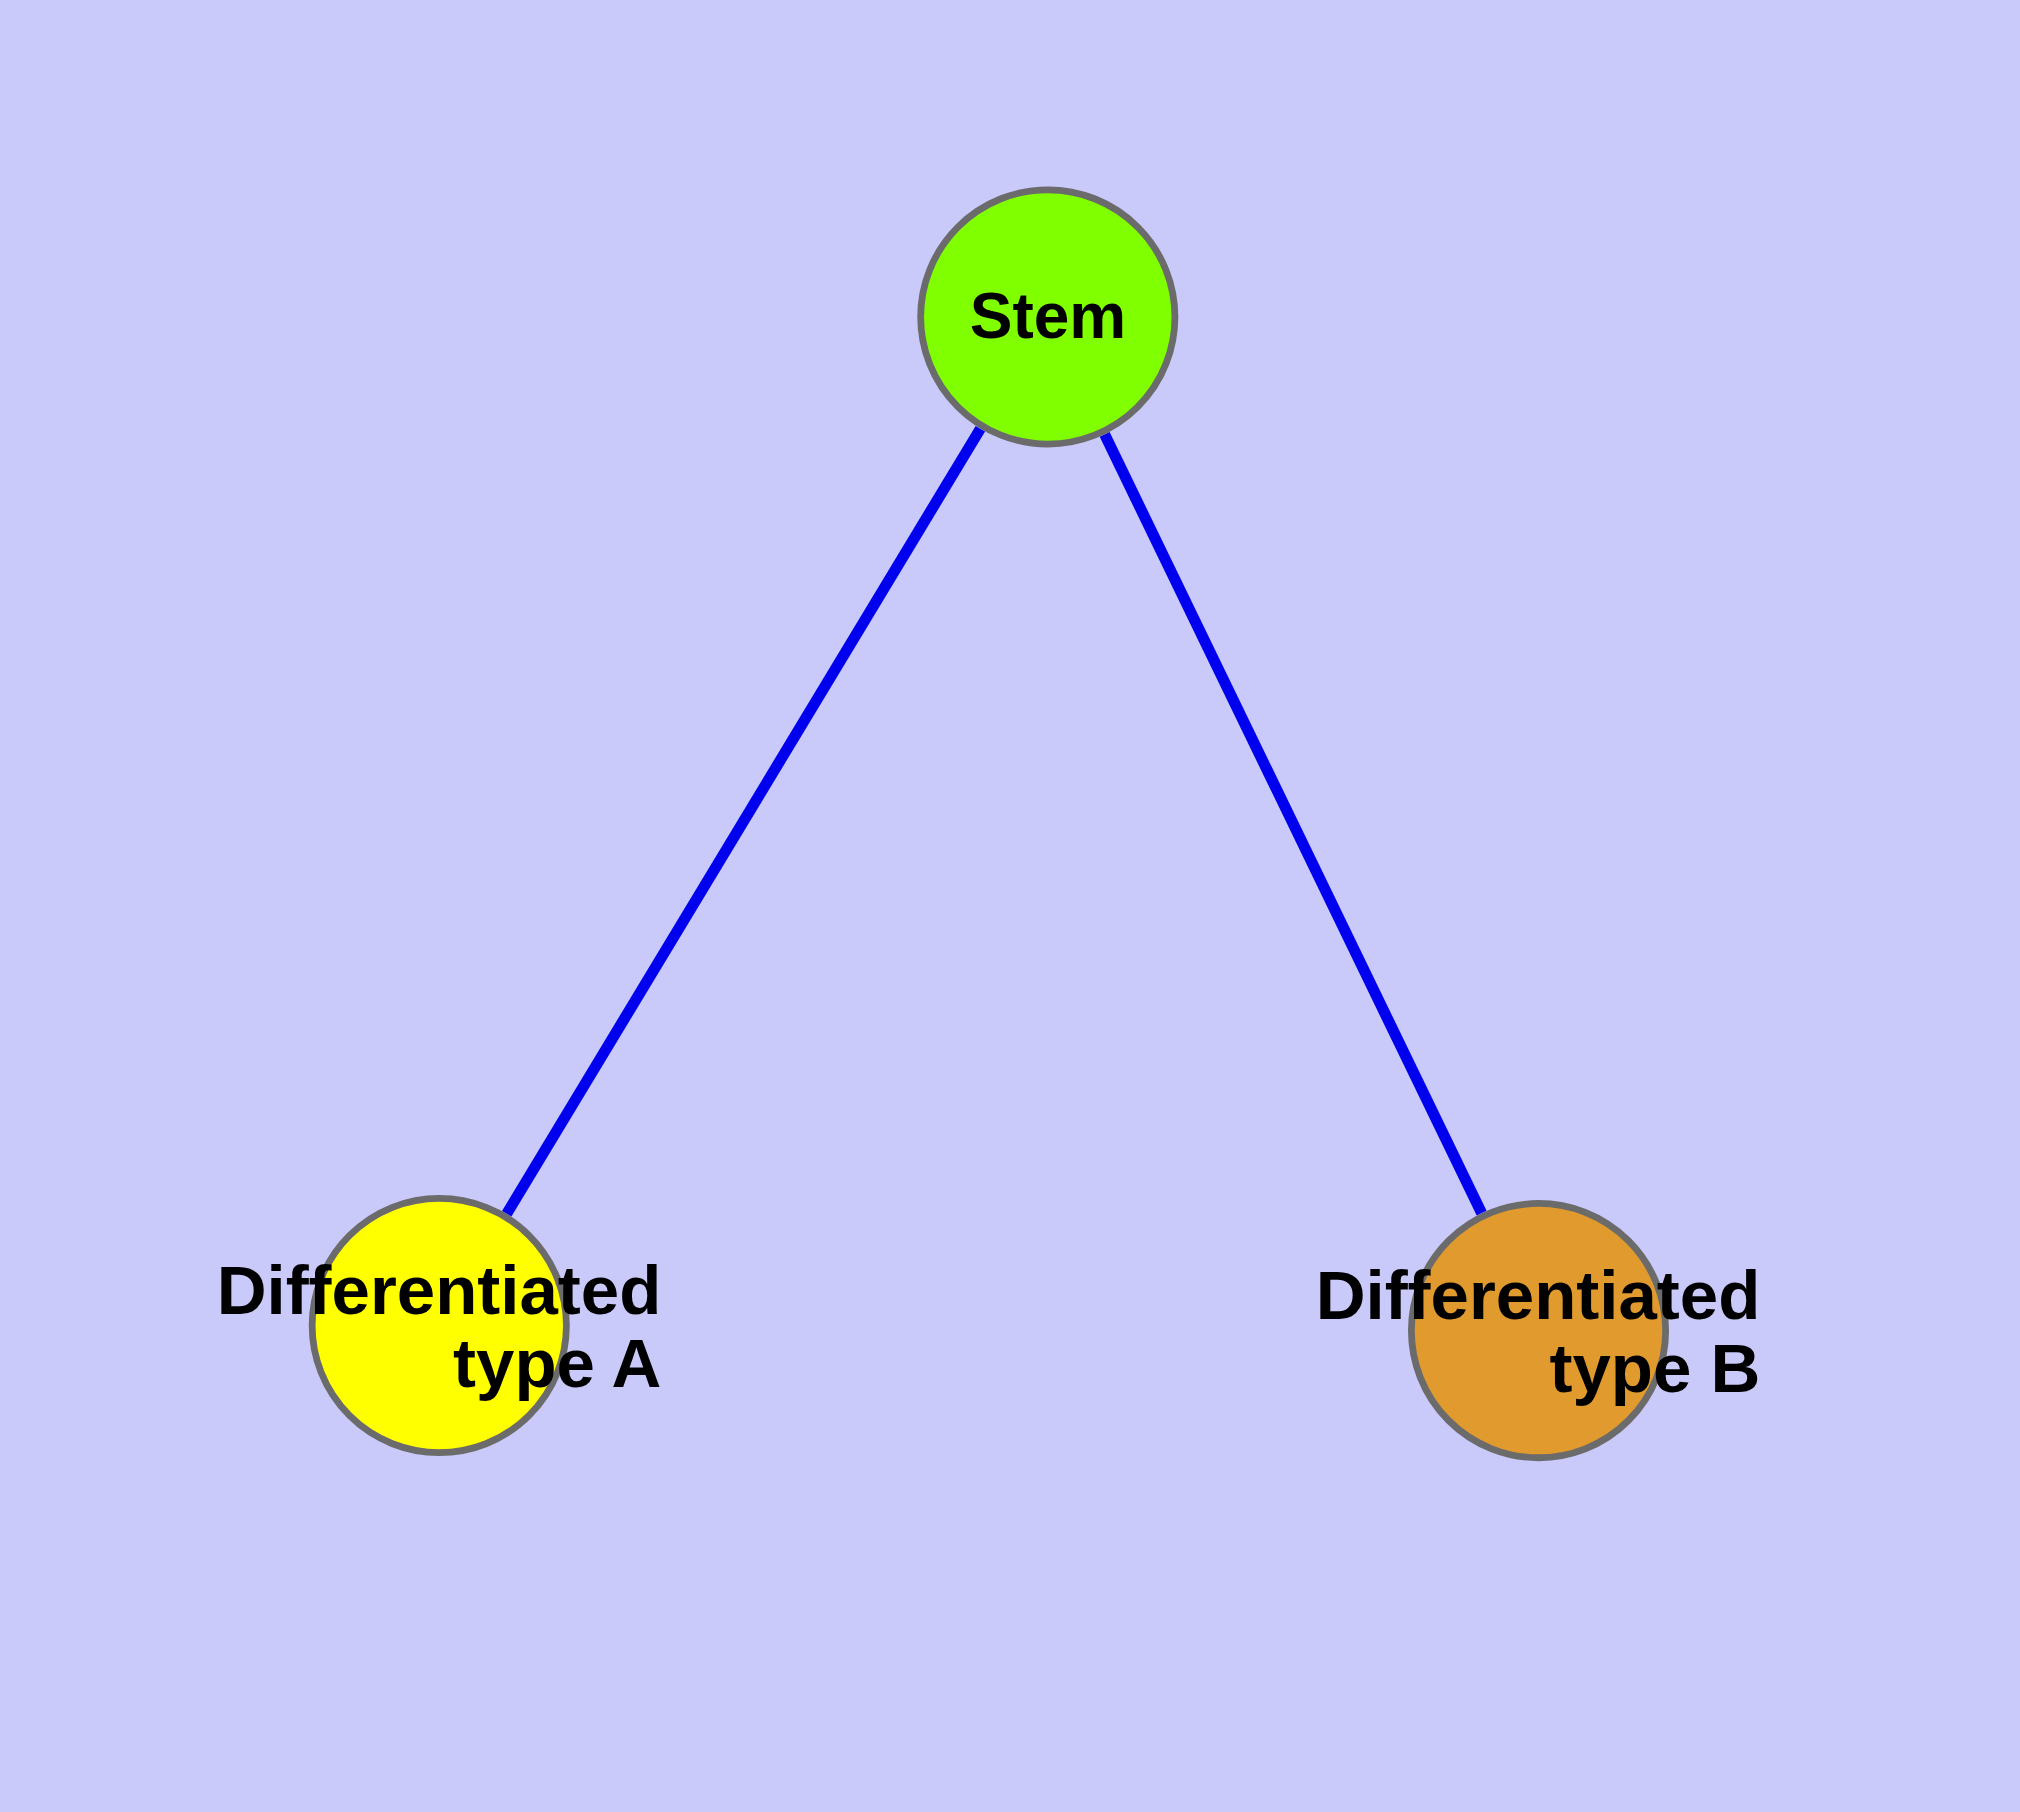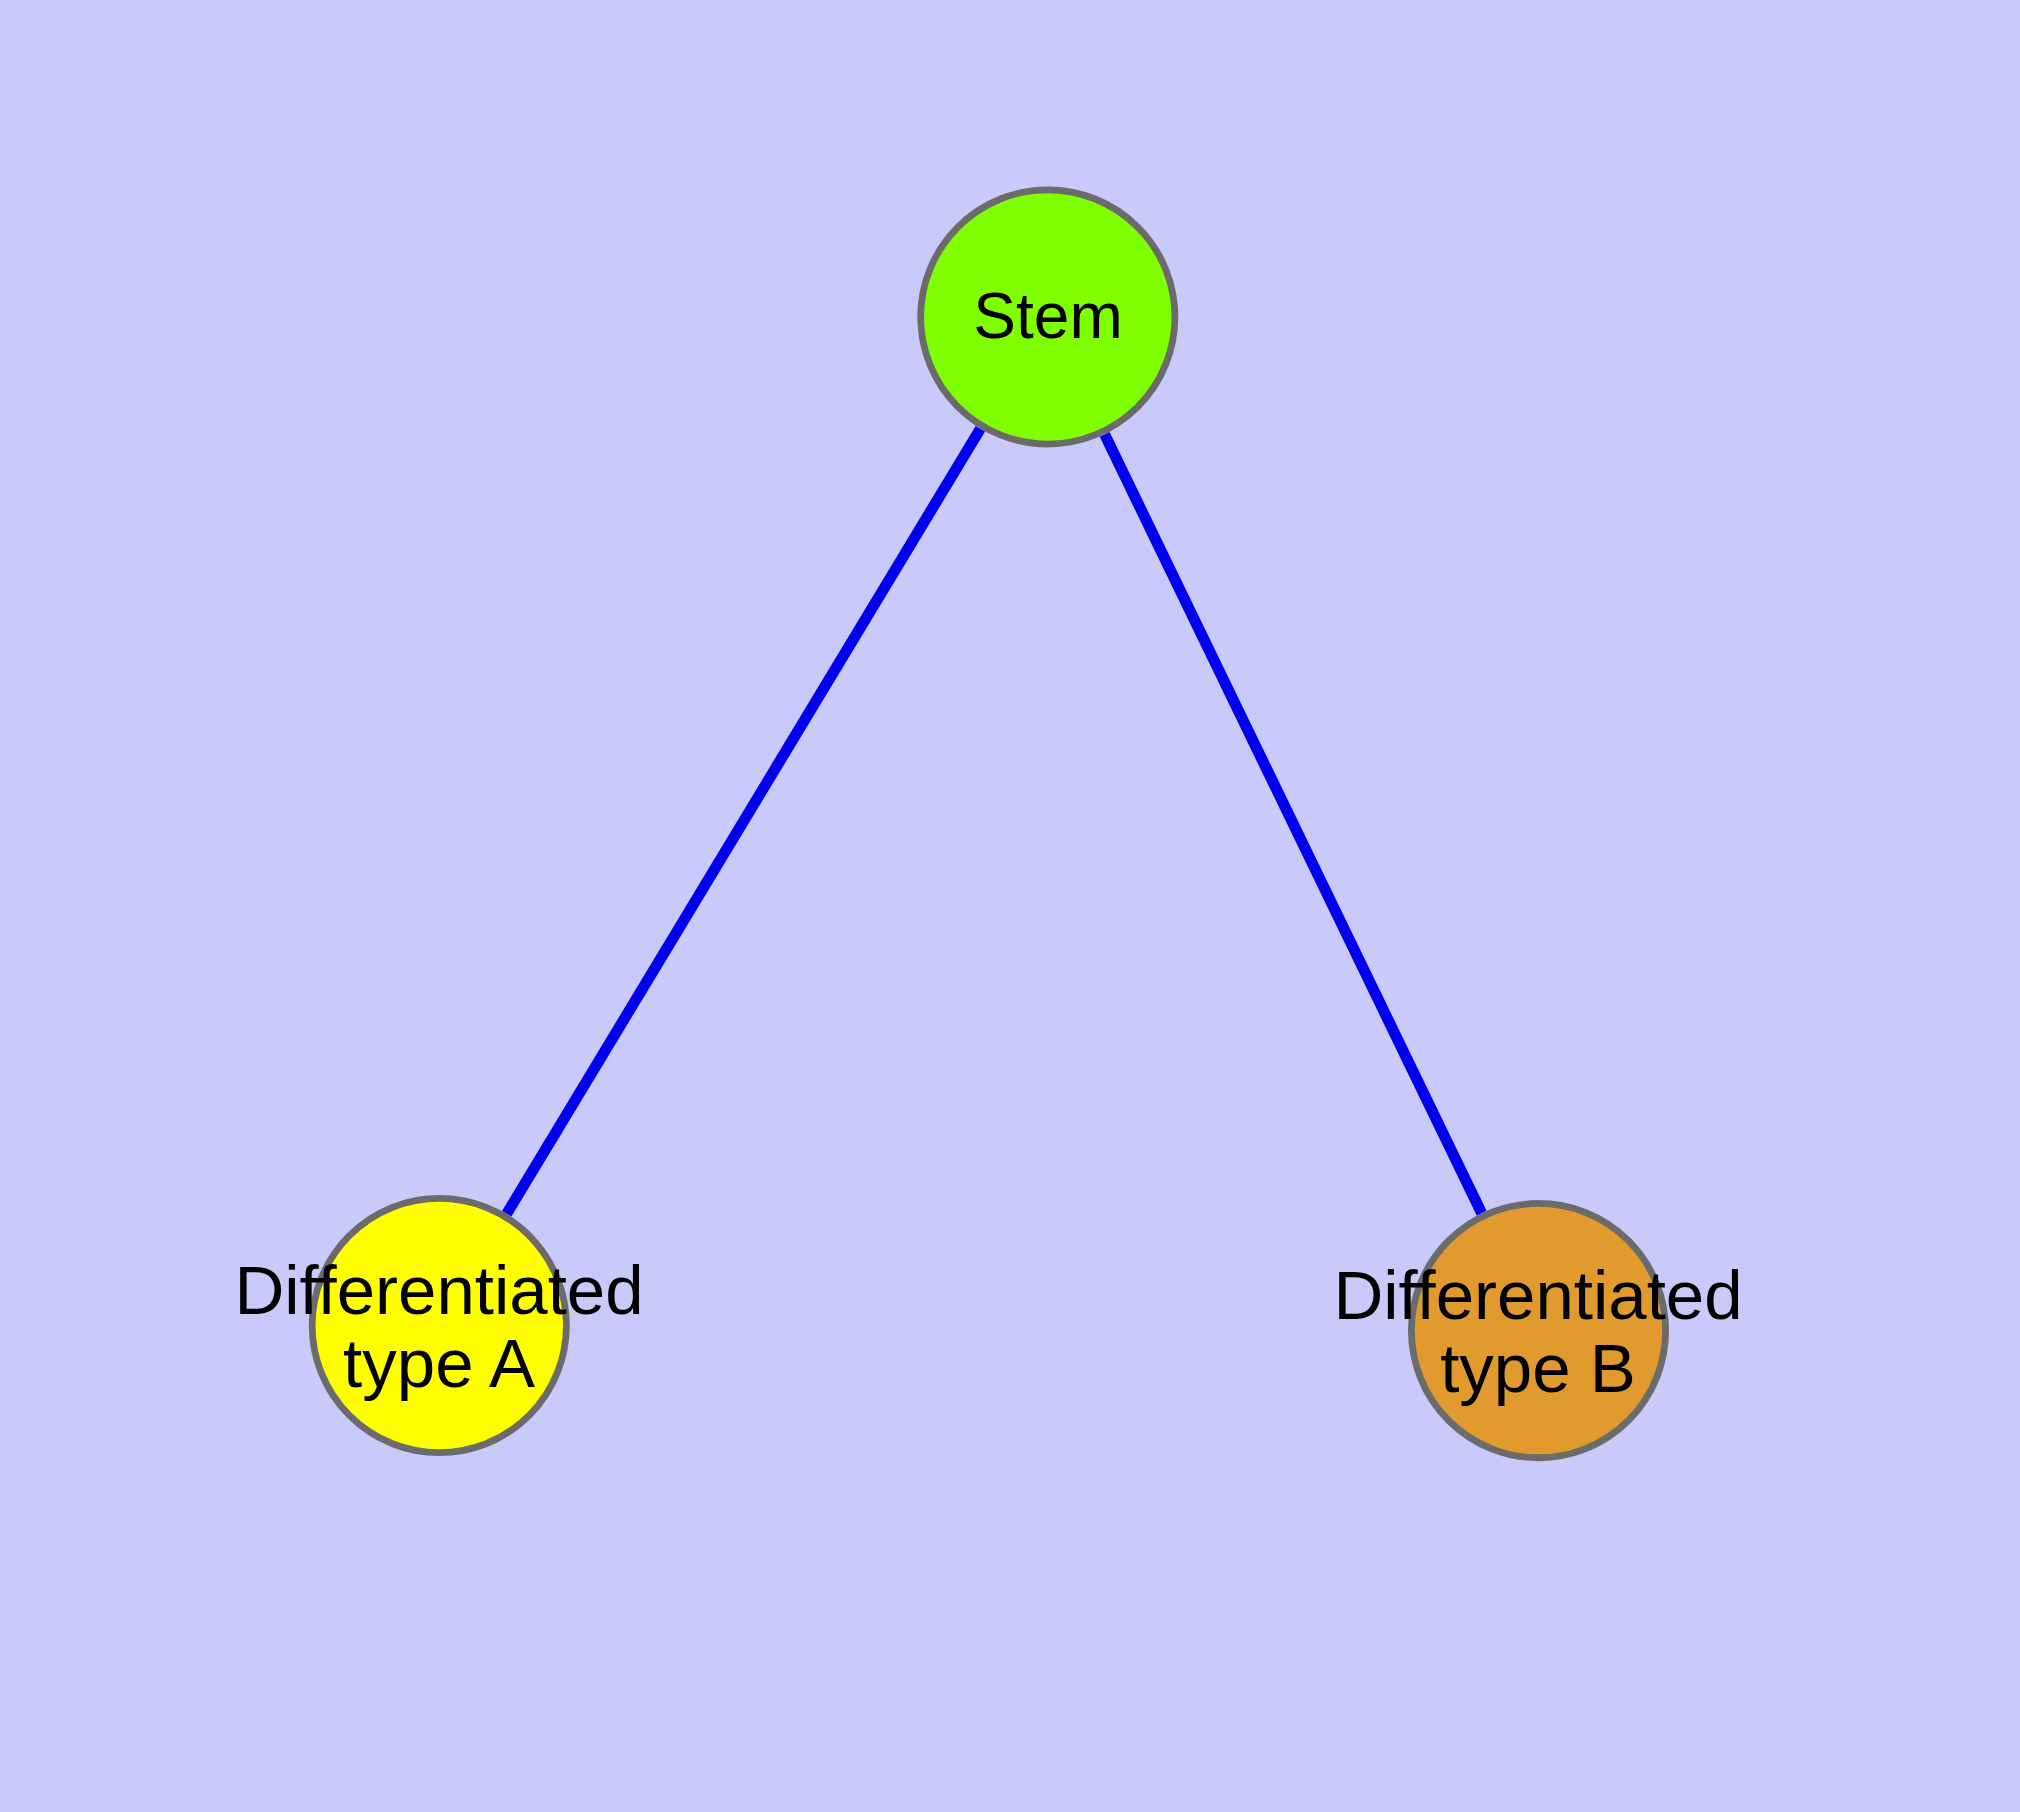--- a/index.html
+++ b/index.html
@@ -21,23 +21,23 @@
     width: 100%; height: 100%;
   }
   #graph-svg {
     position: absolute;
     left: 0; top: 0;
     width: 2021px;
     height: 1812px;
   }
   .node-label {
     position: absolute;
-    text-align: center;
+    text-align: right;
     color: #000000;
-    font-weight: normal;
+    font-weight: bold;
     line-height: 1.06;
     white-space: pre;
     pointer-events: none;
     -webkit-font-smoothing: antialiased;
   }
   #label-stem {
     font-size: 64px;
     left: 1048px;
     top: 317px;
     transform: translate(-50%, -50%);

